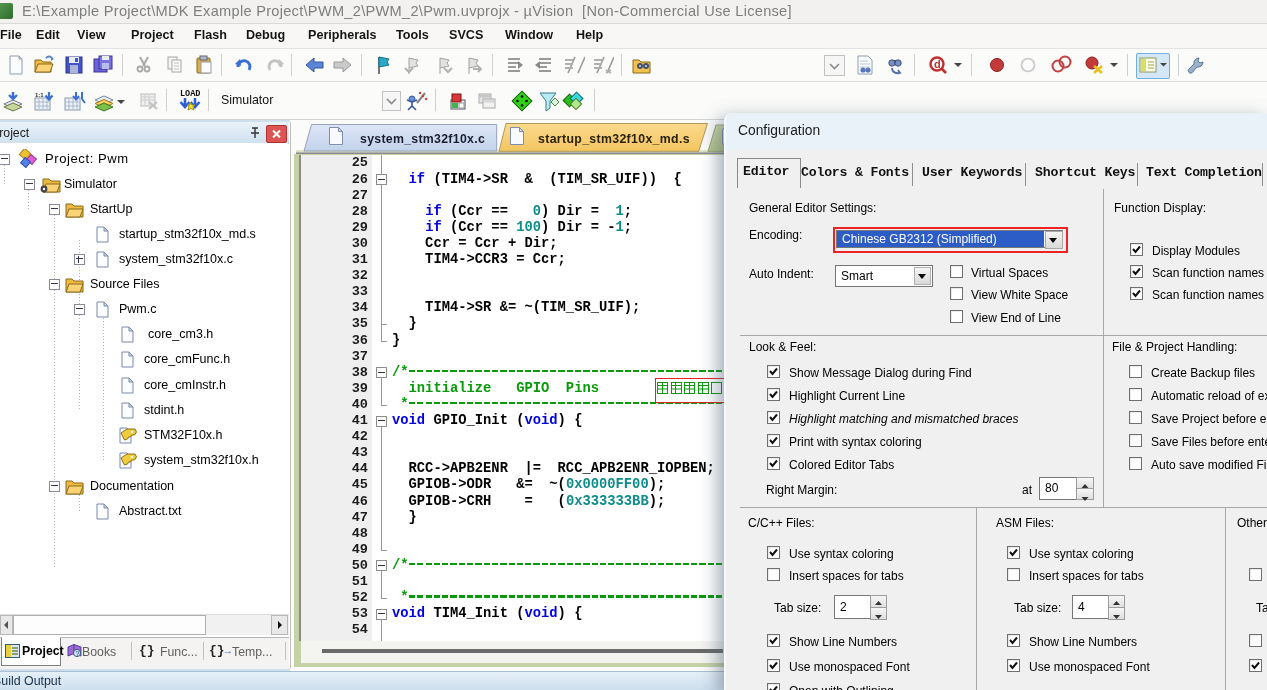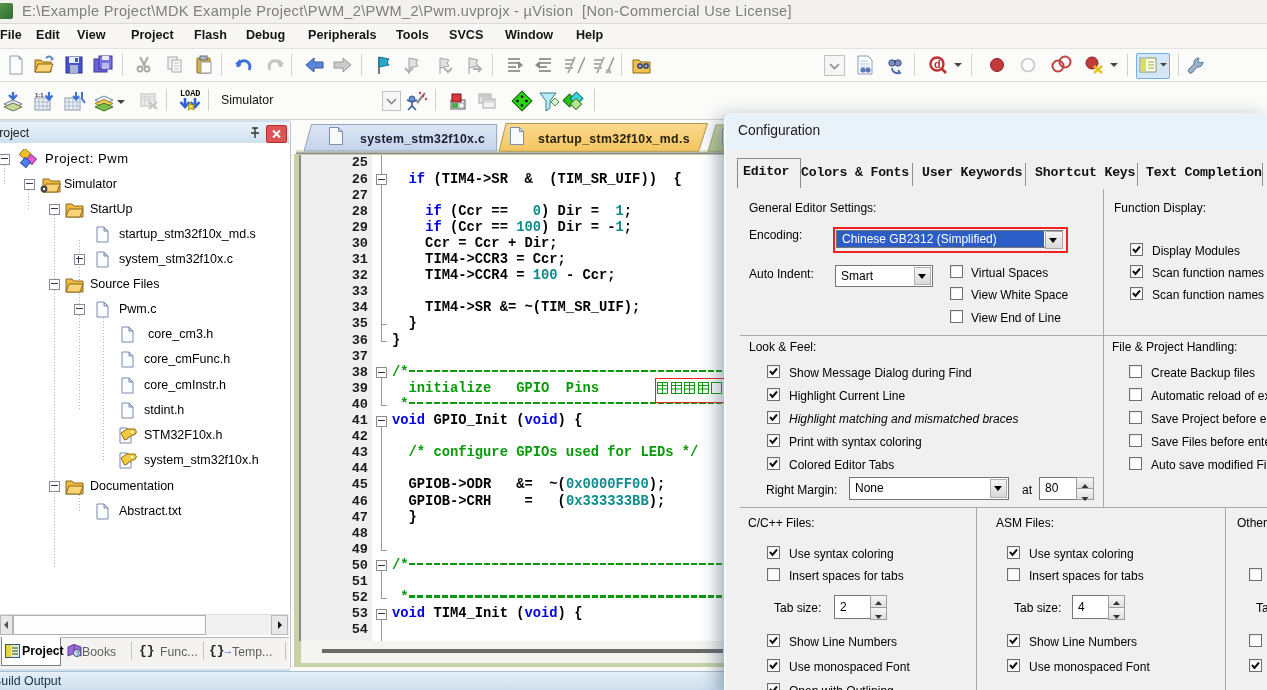--- a/index.html
+++ b/index.html
@@ -398,29 +398,28 @@
 <div class="ft" style="top:443.1px"></div>
 <div class="fb" style="top:453.7px">
       <i></i>
     </div>
 <div class="fl" style="top:464.7px;height:21px"></div>
 <div class="cl p" style="top:16.5px">  <span class="k">if</span> (TIM4-&gt;SR  &amp;  (TIM_SR_UIF))  {</div>
 <div class="cl p" style="top:48.7px">    <span class="k">if</span> (Ccr ==   <span class="n">0</span>) Dir =  <span class="n">1</span>;</div>
 <div class="cl p" style="top:64.8px">    <span class="k">if</span> (Ccr == <span class="n">100</span>) Dir = -<span class="n">1</span>;</div>
 <div class="cl p" style="top:80.9px">    Ccr = Ccr + Dir;</div>
 <div class="cl p" style="top:97px">    TIM4-&gt;CCR3 = Ccr;</div>
-<div class="cl p" style="top:113.1px">    TIM4-&gt;CCR4 = <span class="n">100</span> - Ccr;</div>
 <div class="cl p" style="top:145.3px">    TIM4-&gt;SR &amp;= ~(TIM_SR_UIF);</div>
 <div class="cl p" style="top:161.4px">  }</div>
 <div class="cl p" style="top:177.5px">}</div>
 <div class="cl c" style="top:209.7px">/*<span class="dash"></span></div>
 <div class="cl c" style="top:225.8px">  initialize   GPIO  Pins</div>
 <div class="cl c" style="top:241.9px"> *<span class="dash"></span></div>
 <div class="cl p" style="top:258px"><span class="k">void</span> GPIO_Init (<span class="k">void</span>) {</div>
-<div class="cl c" style="top:290.2px">  /* configure GPIOs used for LEDs */</div>
+<div class="cl p" style="top:306.3px">  RCC-&gt;APB2ENR  |=  RCC_APB2ENR_IOPBEN;</div>
 <div class="cl p" style="top:322.4px">  GPIOB-&gt;ODR   &amp;=  ~(<span class="n">0x0000FF00</span>);</div>
 <div class="cl p" style="top:338.5px">  GPIOB-&gt;CRH    =   (<span class="n">0x333333BB</span>);</div>
 <div class="cl p" style="top:354.6px">  }</div>
 <div class="cl c" style="top:402.9px">/*<span class="dash"></span></div>
 <div class="cl c" style="top:435.1px"> *<span class="dash"></span></div>
 <div class="cl p" style="top:451.2px"><span class="k">void</span> TIM4_Init (<span class="k">void</span>) {</div>
 <div class="abs" id="redbox" style="left:353.8px;top:222.9px;width:78px;height:23px;border:1.5px solid #e32222;">
   <b class="cjk f"></b><b class="cjk f"></b><b class="cjk f"></b><b class="cjk f"></b><b class="cjk o"></b>
 </div>
 </div>
@@ -671,26 +670,20 @@
       </svg>
     </div>
 <span class="abs dlabel" style="left:63px;top:322px;">Print with syntax coloring</span>
 <div class="cb" style="left:41px;top:344px;">
       <svg width="11" height="11">
         <path d="M2 5 l2.5 3 L9 2.5" stroke="#111" stroke-width="2" fill="none"></path>
       </svg>
     </div>
 <span class="abs dlabel" style="left:63px;top:345px;">Colored Editor Tabs</span>
 <span class="abs dlabel" style="left:40px;top:370px;">Right Margin:</span>
-<div class="combo" style="left:123px;top:364px;width:158px;height:21px;">
-      <span>None</span>
-      <div class="cbtn">
-        <div class="tri"></div>
-      </div>
-    </div>
 <span class="abs dlabel" style="left:296px;top:370px;">at</span>
 <div class="abs" style="left:313px;top:364px;width:36px;height:21px;background:#fff;border:1px solid #777;">
       <span class="abs" style="left:5px;top:3px;font-size:12px;">80</span>
     </div>
 <div class="abs" style="left:350px;top:364px;width:16px;height:11px;background:linear-gradient(#f6f6f6,#dedede);border:1px solid #9d9d9d;"><svg width="16" height="11">
         <path d="M8 3 l3.5 4 h-7 Z" fill="#333"></path>
       </svg></div>
 <div class="abs" style="left:350px;top:375px;width:16px;height:10px;background:linear-gradient(#f6f6f6,#dedede);border:1px solid #9d9d9d;"><svg width="16" height="10">
         <path d="M8 8 l3.5 -4 h-7 Z" fill="#333"></path>
       </svg></div>

